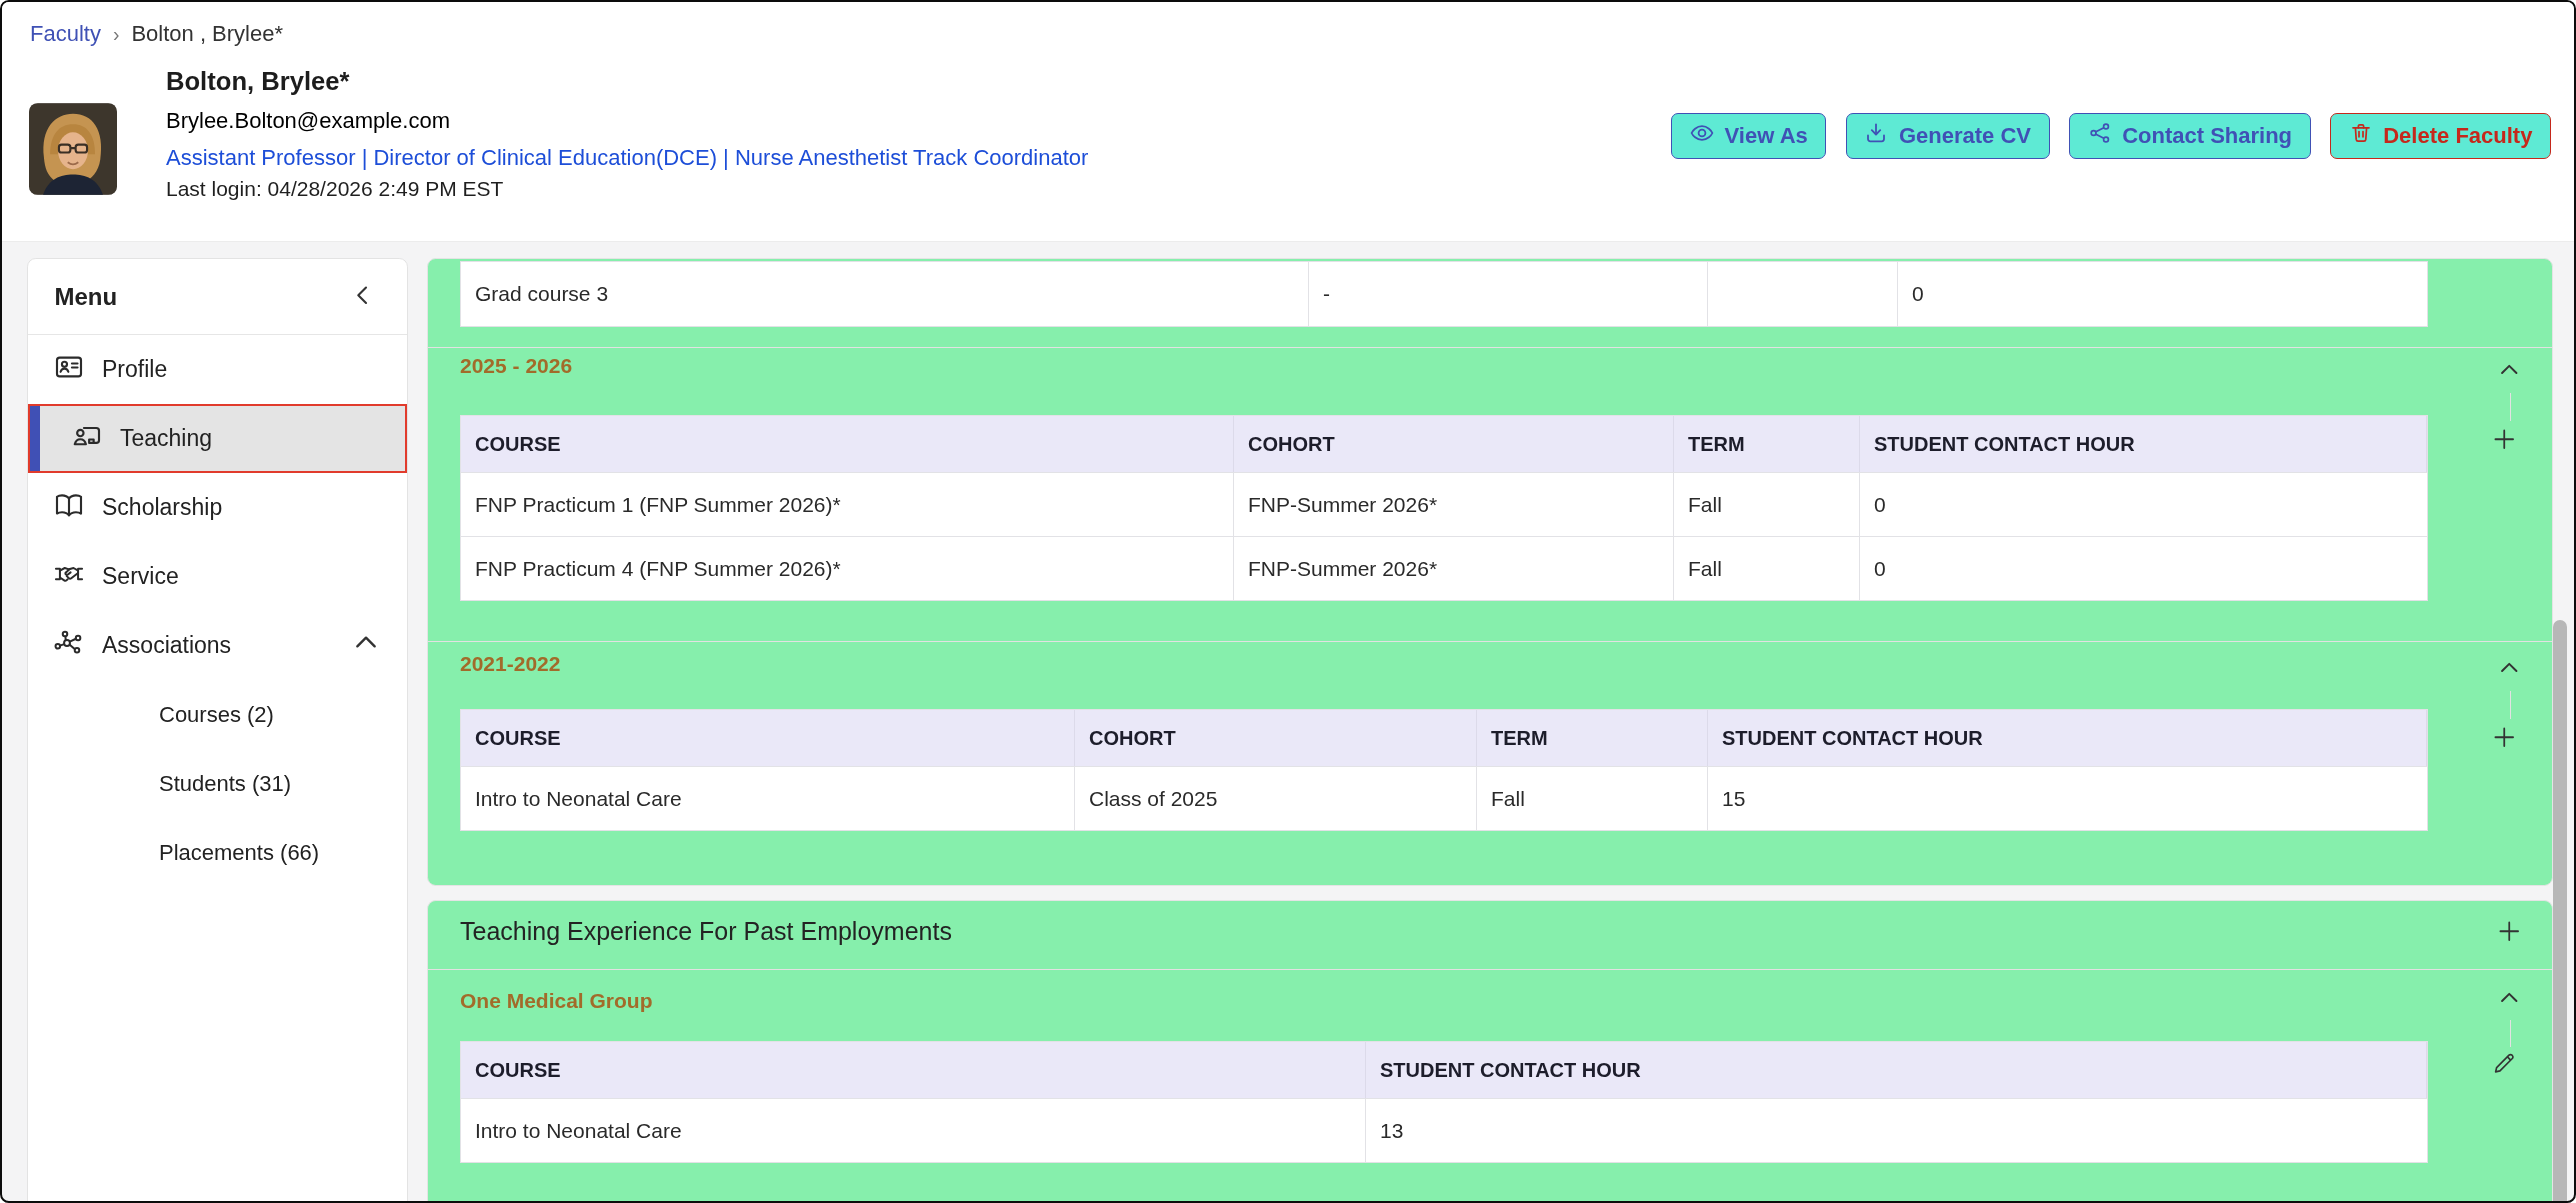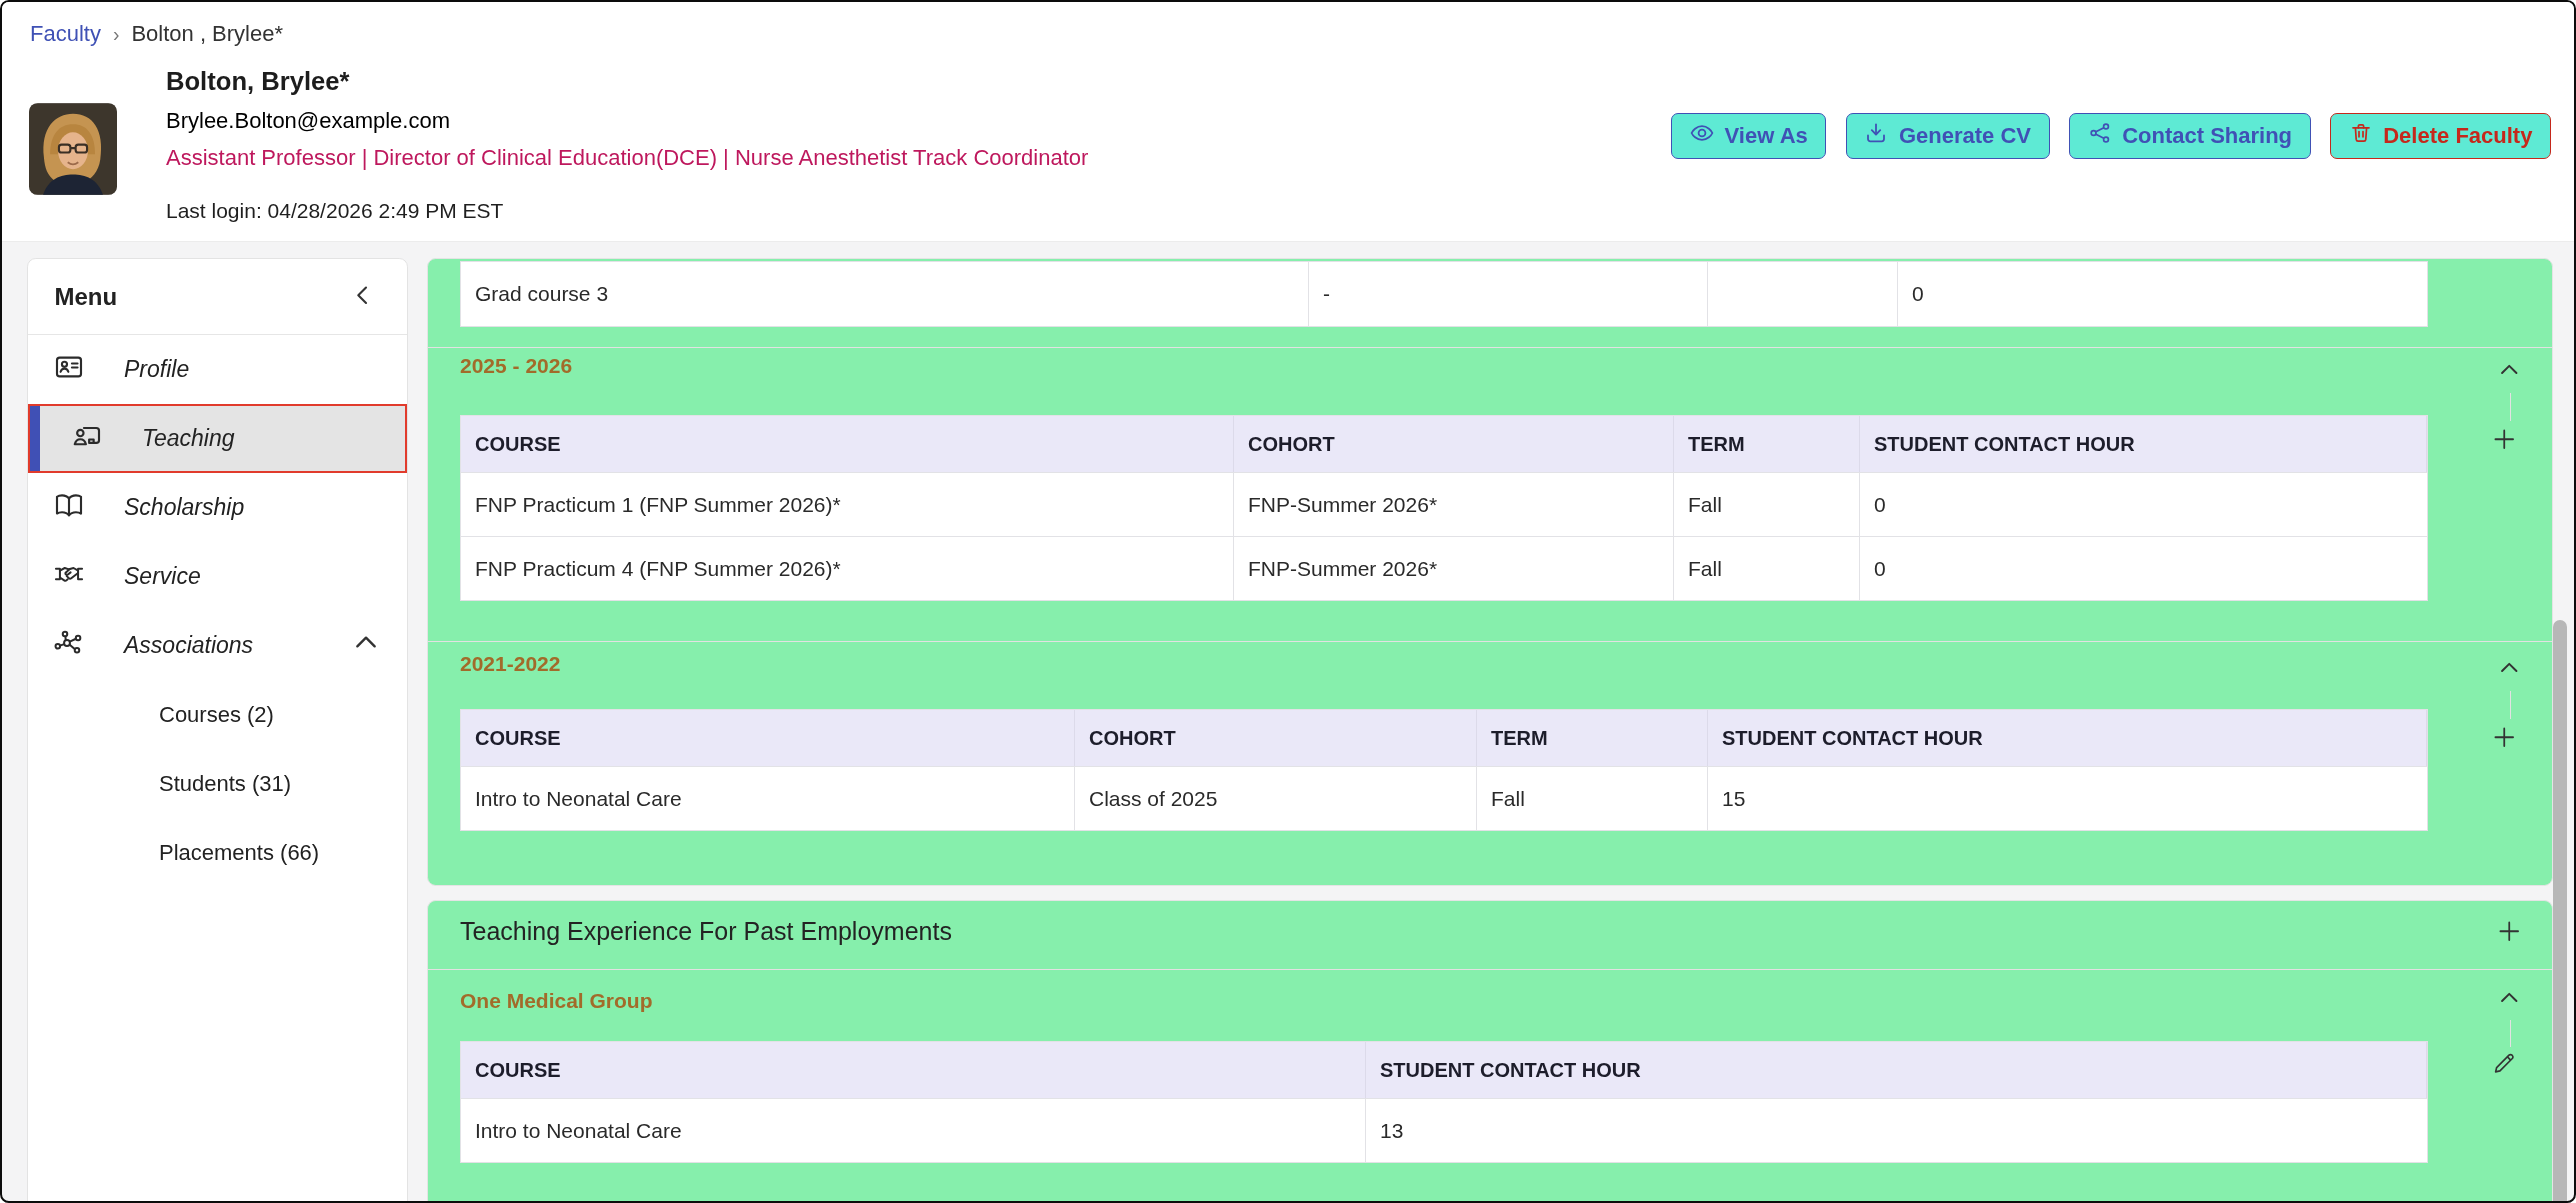--- a/index.html
+++ b/index.html
@@ -12,38 +12,38 @@
   .tophdr{ position:absolute; left:0; top:0; width:100%; height:240px; background:#fff;
            border-bottom:0.9px solid #ececec; }
   .breadcrumb{ position:absolute; left:28px; top:19.4px; font-size:22px; display:flex; gap:12px; align-items:center;}
   .breadcrumb .link{ color:#3f51b5; cursor:pointer; }
   .breadcrumb .sep{ color:#777; font-size:19.4px; }
   .breadcrumb .cur{ color:#333; }
   .avatar{ position:absolute; left:26.5px; top:101px; width:88px; height:92px; border-radius:8.8px; overflow:hidden; }
   .pinfo{ position:absolute; left:164px; top:65px; }
   .pname{ font-size:25.6px; font-weight:bold; color:#1d1d1d; margin-bottom:11.5px;}
   .pemail{ font-size:22px; color:#000000; margin-bottom:11.5px; cursor:pointer;}
-  .ptitle{ font-size:22px; color:#be185d; margin-bottom:28px;}
+  .ptitle{ font-size:22px; color:#1d4ed8; margin-bottom:6px;}
   .plogin{ font-size:21px; color:#1f1f1f; }
   .actions{ position:absolute; right:23px; top:111px; display:flex; gap:19.4px; }
   .btn{ display:flex; align-items:center; gap:10.6px; height:46px; padding:0 17.6px;
         border:1.8px solid #4051b5; border-radius:7px; background:#5eead4; color:#4051b5;
         font-size:22px; font-weight:600; font-family:inherit; cursor:pointer; }
   .btn svg{ width:24px; height:24px; }
   .btn.danger{ border-color:#c5281c; color:#c5281c; }
 
   
   .sidebar{ position:absolute; left:25px; top:256px; width:381px; height:970px;
             background:#fff; border:0.9px solid #e3e3e3; border-radius:8.8px; }
   .menuhdr{ height:76px; display:flex; align-items:center; justify-content:space-between;
             padding:0 26.5px; border-bottom:0.9px solid #e6e6e6; }
   .menuhdr .mlabel{ font-size:24px; font-weight:600; color:#222; }
   .collapse-btn{ width:35px; height:35px; display:flex; align-items:center; justify-content:center; cursor:pointer; background:none; border:none;}
-  .mitem{ position:relative; height:69px; display:flex; align-items:center; gap:39px; padding:0 25px;
-          font-size:23px; color:#222; cursor:pointer;font-style:italic; }
+  .mitem{ position:relative; height:69px; display:flex; align-items:center; gap:17px; padding:0 25px;
+          font-size:23px; color:#222; cursor:pointer; }
   .mitem svg{ width:32px; height:32px; flex:0 0 auto; color:#2b2b2b;}
   .mitem .chev{ margin-left:auto; }
   .mitem.selected{ background:#e4e4e4; border:2.6px solid #e13b2c; padding-left:41px; }
   .mitem.selected .accent{ position:absolute; left:0; top:0; bottom:0; width:9.7px; background:#4050b5; }
   .msub{ height:69px; display:flex; align-items:center; padding-left:131px; font-size:22px; color:#222; cursor:pointer; }
 
   
   .card{ position:absolute; left:425px; width:2126px; background:#86efac;
          border:0.9px solid #e4e4e4; border-radius:8.8px; }
   .card1{ top:256px; height:628px; }

